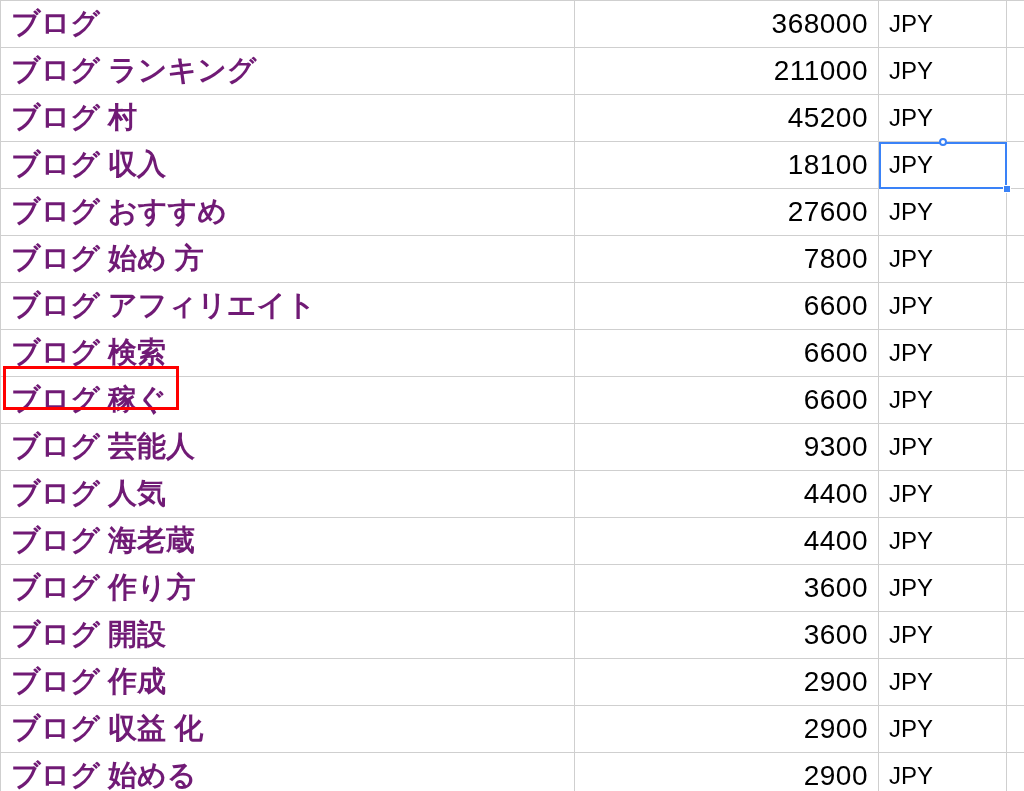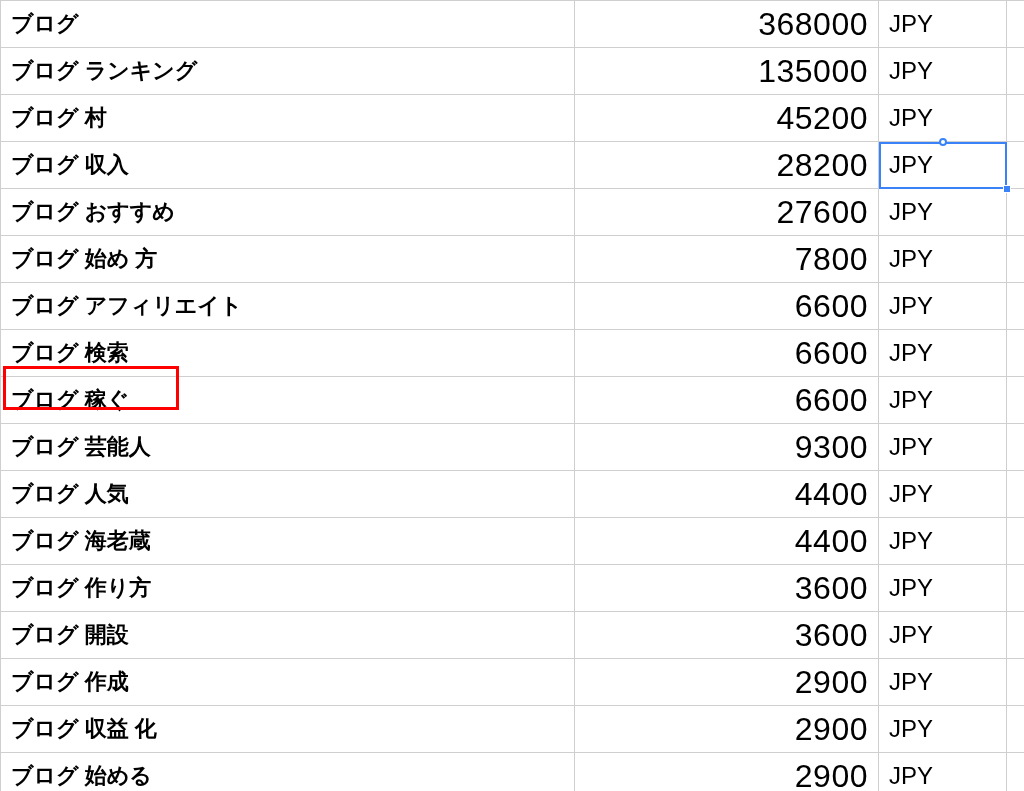--- a/index.html
+++ b/index.html
@@ -22,27 +22,27 @@
     }
     td {
       border: 1px solid #cfcfcf;
       height: 47px;
       padding: 0 10px;
       vertical-align: middle;
     }
     td.col-keyword {
       width: 574px;
       font-weight: bold;
-      font-size: 22px;
-      color: #000000;
+      font-size: 29px;
+      color: #701a75;
       text-align: left;
     }
     td.col-num {
       width: 304px;
-      font-size: 32px;
+      font-size: 28px;
       color: #000;
       text-align: right;
       letter-spacing: 0.5px;
       padding-left: 7px;
     }
     td.col-currency {
       width: 128px;
       font-size: 24px;
       color: #000;
       text-align: left;
@@ -93,33 +93,33 @@
   <tbody>
 
   <tr>
         <td class="col-keyword">ブログ</td>
         <td class="col-num">368000</td>
         <td class="col-currency">JPY</td>
         <td class="col-last"></td>
       </tr>
       <tr>
         <td class="col-keyword">ブログ ランキング</td>
-        <td class="col-num">135000</td>
+        <td class="col-num">211000</td>
         <td class="col-currency">JPY</td>
         <td class="col-last"></td>
       </tr>
       <tr>
         <td class="col-keyword">ブログ 村</td>
         <td class="col-num">45200</td>
         <td class="col-currency">JPY</td>
         <td class="col-last"></td>
       </tr>
       <tr>
         <td class="col-keyword">ブログ 収入</td>
-        <td class="col-num">28200</td>
+        <td class="col-num">18100</td>
         <td class="col-currency cell-selected">JPY<div class="sel-handle-top"></div><div class="sel-handle-bottom"></div></td>
         <td class="col-last"></td>
       </tr>
       <tr>
         <td class="col-keyword">ブログ おすすめ</td>
         <td class="col-num">27600</td>
         <td class="col-currency">JPY</td>
         <td class="col-last"></td>
       </tr>
       <tr>

